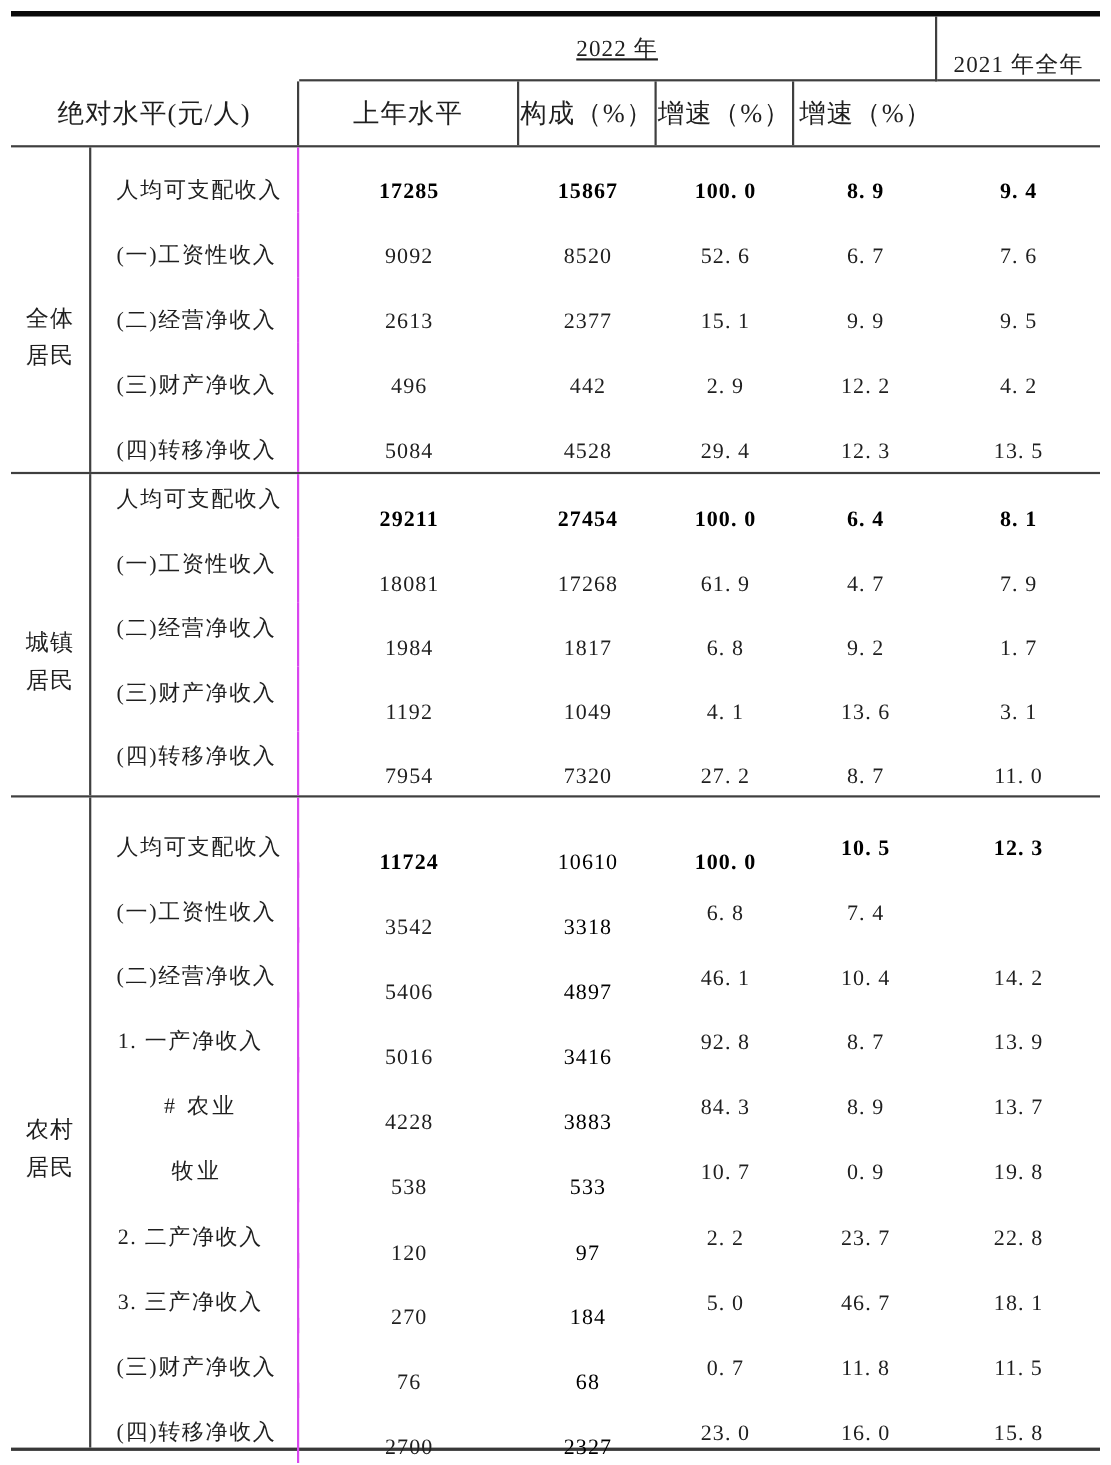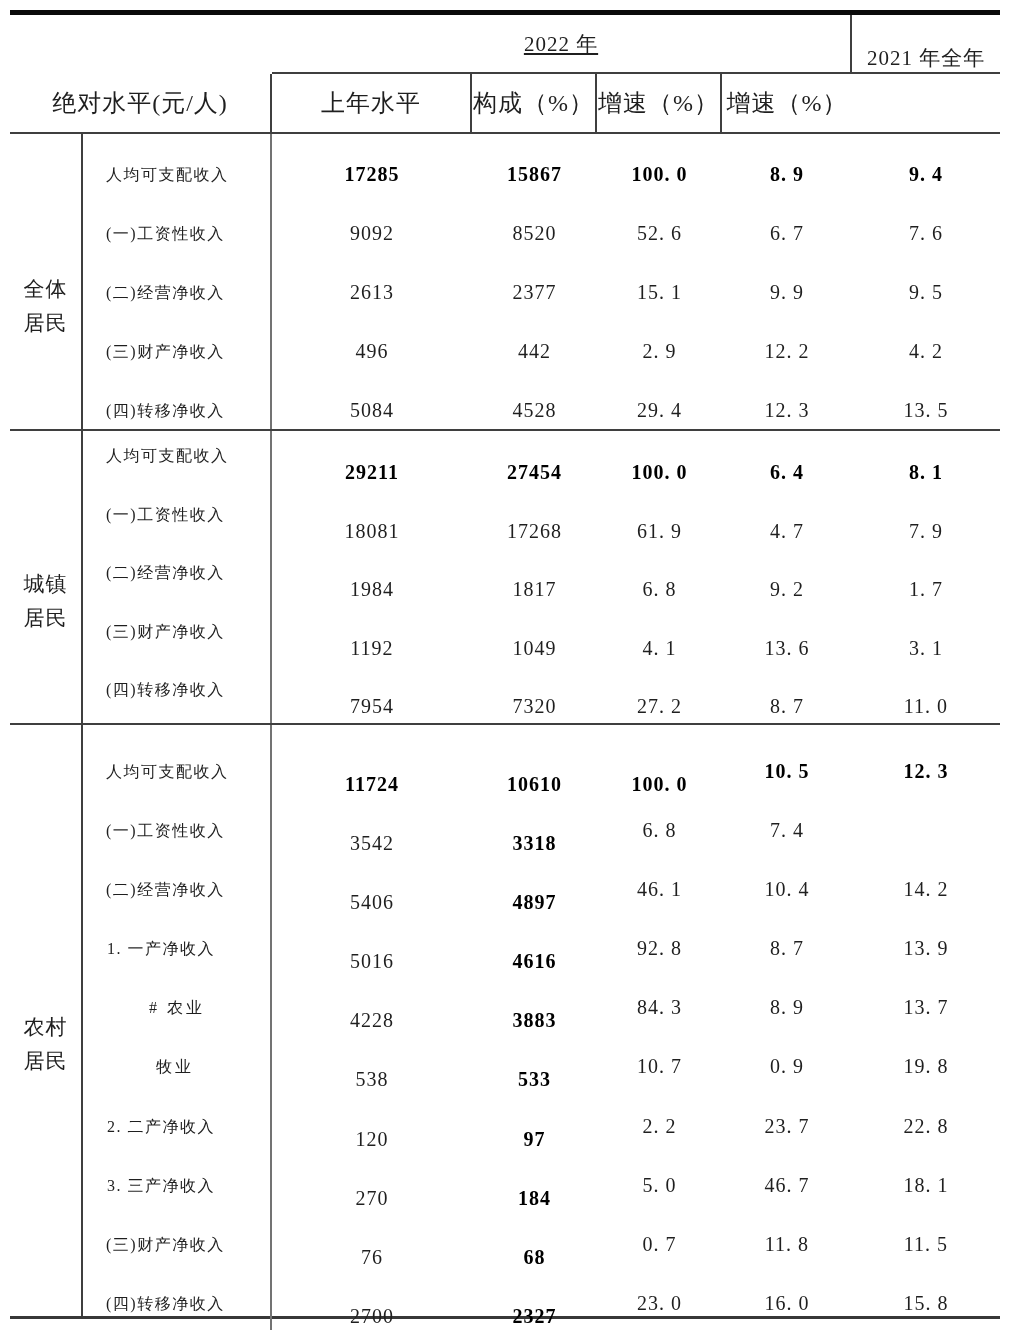--- a/index.html
+++ b/index.html
@@ -41,23 +41,23 @@
   .rows { flex:1; }
   .row {
     display:grid;
     grid-template-columns:189px 200px 125px 125px 130px 148px;
   }
   .s0 .row { height:59px; }
   .s1 .row { height:58.4px; }
   .s2 .row { height:59.1px; }
 
   .label {
-    border-right:2px solid #737373;
+    border-right:2px solid #d946ef;
     display:flex; align-items:flex-end;
-    font-size:16px; letter-spacing:1.5px; white-space:pre;
+    font-size:20px; letter-spacing:1.5px; white-space:pre;
   }
   .val {
     display:flex; align-items:flex-end; justify-content:center;
     font-size:20px; letter-spacing:1px; white-space:pre;
   }
 
   
   .ind0 { padding-left:23px; }
   .ind1 { padding-left:24px; }
   .ind2 { padding-left:66px; letter-spacing:3px; }
@@ -67,21 +67,21 @@
   .s0 .label, .s0 .val { padding-bottom:7px; }
   .s1 .label { padding-bottom:22px; }
   .s1 .val   { padding-bottom:5px; }
   .s2 .label { padding-bottom:15px; }
   .s2 .val   { padding-bottom:15px; }
   .s2 .val.c0, .s2 .val.c1 { padding-bottom:2px;margin-top:48px; }
   .s2 .row.r0 .val.c2 { padding-bottom:2px; }
 
   
   .row.r0 .val { font-weight:bold; color:#000; }
-  .s2 .val.c1 { font-weight:bold; color:#000;text-align:center; }
+  .s2 .val.c1 { font-weight:normal; color:#000;text-align:center; }
 </style>
 </head>
 <body>
 
 <div class="table">
   <div class="header">
     <div class="h-cell h-2022">2022 年</div>
     <div class="h-cell h-2021">2021 年全年</div>
     <div class="h-cell h-sub bdr">绝对水平(元/人)</div>
     <div class="h-cell h-sub bdr">上年水平</div>
@@ -209,21 +209,21 @@
             <div class="label ind0">(二)经营净收入</div>
             <div class="val c0">5406</div>
             <div class="val c1">4897</div>
             <div class="val c2">46. 1</div>
             <div class="val c3">10. 4</div>
             <div class="val c4">14. 2</div>
           </div>
           <div class="row">
             <div class="label ind1">1. 一产净收入</div>
             <div class="val c0">5016</div>
-            <div class="val c1">4616</div>
+            <div class="val c1">3416</div>
             <div class="val c2">92. 8</div>
             <div class="val c3">8. 7</div>
             <div class="val c4">13. 9</div>
           </div>
           <div class="row">
             <div class="label ind2"># 农业</div>
             <div class="val c0">4228</div>
             <div class="val c1">3883</div>
             <div class="val c2">84. 3</div>
             <div class="val c3">8. 9</div>

